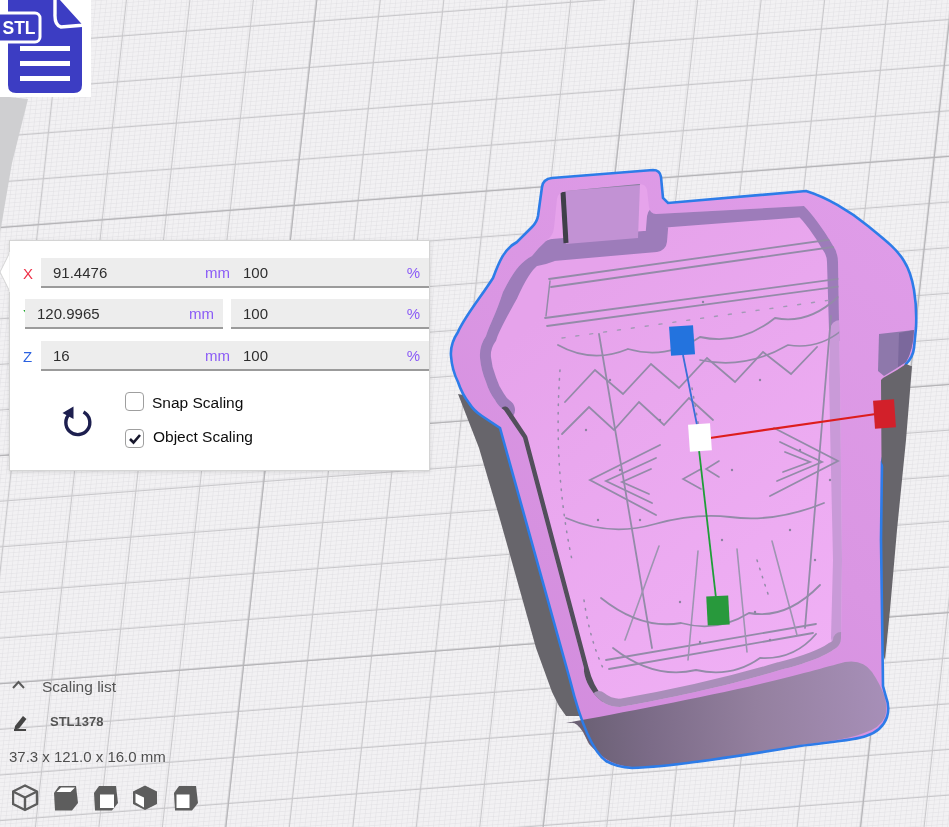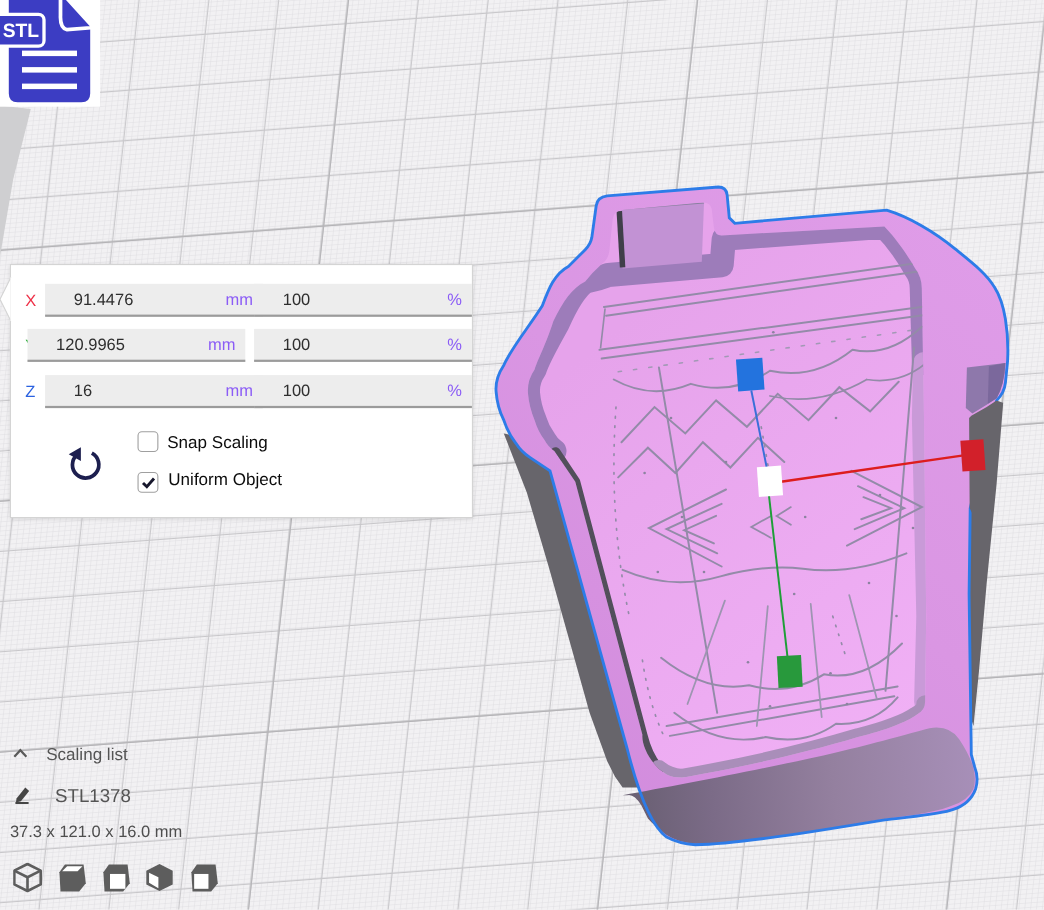--- a/index.html
+++ b/index.html
@@ -167,46 +167,46 @@
 <div class="abs" style="left:23px;top:348px;width:14px;height:18px;color:#2b62e0;font-size:15px;">Z</div>
 
 <div class="abs inputbox" style="left:41px;top:258px;">91.4476<span>mm</span></div>
 <div class="abs inputbox" style="left:25px;top:299px;">120.9965<span>mm</span></div>
 <div class="abs inputbox" style="left:41px;top:341px;">16<span>mm</span></div>
 <div class="abs inputbox" style="left:231px;top:258px;">100<span>%</span></div>
 <div class="abs inputbox" style="left:231px;top:299px;">100<span>%</span></div>
 <div class="abs inputbox" style="left:231px;top:341px;">100<span>%</span></div>
 <style>
 .inputbox{width:198px;height:30px;background:#ededed;border-bottom:2px solid #9b9b9b;
-  font-size:15px;color:#2e2e2e;line-height:29px;padding-left:26px;box-sizing:border-box;}
+  font-size:15px;color:#2e2e2e;line-height:29px;padding-left:12px;box-sizing:border-box;}
 .inputbox span{position:absolute;right:9px;color:#8b5cf6;}
 </style>
 
 <svg class="abs" style="left:60px;top:404px" width="34" height="34" viewBox="0 0 34 34">
   <path d="M23.5,8 A12,12 0 1 1 10,9.5" fill="none" stroke="#1d1f4f" stroke-width="3.4"></path>
   <polygon points="13.5,2.5 13.5,15 2.5,9" fill="#1d1f4f"></polygon>
 </svg>
 
 <div class="abs" style="left:125px;top:392px;width:17px;height:17px;background:#fff;border:1.5px solid #9f9f9f;border-radius:4px;"></div>
 <div class="abs" style="left:125px;top:429px;width:17px;height:17px;background:#fff;border:1.5px solid #9f9f9f;border-radius:4px;"></div>
 <svg class="abs" style="left:127px;top:431px" width="16" height="16" viewBox="0 0 16 16">
   <path d="M3,8 L6.5,11.5 L13,4" fill="none" stroke="#17172c" stroke-width="2.6"></path>
 </svg>
 <div class="abs" style="left:152px;top:394px;font-size:15.5px;color:#0c0c0c;">Snap Scaling</div>
-<div class="abs" style="left:153px;top:428px;font-size:15.5px;color:#0c0c0c;">Uniform Object</div>
+<div class="abs" style="left:153px;top:428px;font-size:15.5px;color:#0c0c0c;">Object Scaling</div>
 
 <svg class="abs" style="left:11px;top:679px" width="16" height="12" viewBox="0 0 16 12">
   <path d="M2,9 L7.5,3 L13,9" fill="none" stroke="#5a5a5a" stroke-width="2"></path>
 </svg>
 <div class="abs" style="left:42px;top:678px;font-size:15.5px;color:#545454;">Scaling list</div>
 <svg class="abs" style="left:13px;top:712px" width="20" height="22" viewBox="0 0 20 22">
   <path d="M1,18 L13,18" stroke="#454545" stroke-width="2"></path>
   <path d="M2,14 L10,4 L13.5,7 L6,16.5 L1.5,17.5 Z" fill="#454545"></path>
 </svg>
-<div class="abs" style="left:50px;top:714px;font-size:17px;color:#545454;">STL1378</div>
+<div class="abs" style="left:50px;top:714px;font-size:13px;color:#545454;font-weight:bold;">STL1378</div>
 <div class="abs" style="left:9px;top:748px;font-size:15px;color:#4e4e4e;">37.3 x 121.0 x 16.0 mm</div>
 
 <svg class="abs" style="left:12px;top:784px" width="200" height="30" viewBox="0 0 200 30">
 
   <g transform="translate(0,0)" stroke="#5d5d5d" stroke-width="2.4" fill="none" stroke-linejoin="round">
     <polygon points="13,1.5 25,7.5 25,20 13,26 1,20 1,7.5"></polygon>
     <path d="M1,7.5 L13,13.5 L25,7.5 M13,13.5 L13,26"></path>
   </g>
 
   <g transform="translate(40,0)">

